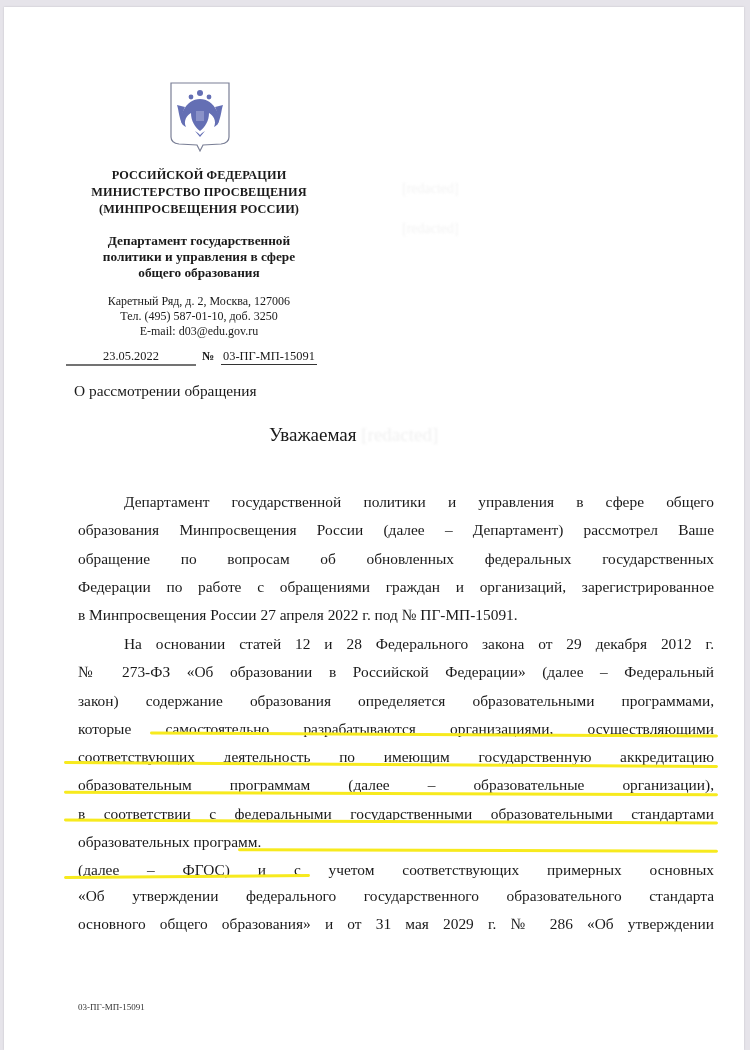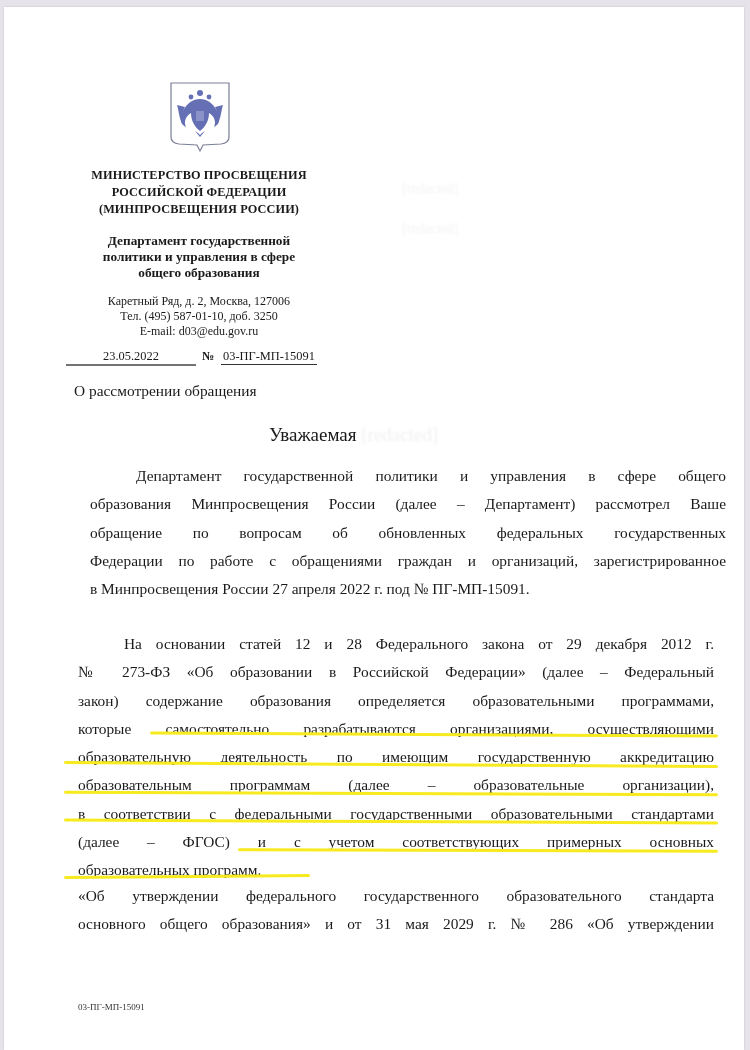--- a/index.html
+++ b/index.html
@@ -57,21 +57,21 @@
   .body-text {
     position: absolute; left: 74px; width: 636px; font-size: 15.4px; line-height: 28.3px;
     text-align: justify;
   }
   .body-text .line {
     display: block; height: 28.3px; white-space: nowrap;
     text-align: justify; text-align-last: justify;
   }
   .body-text .line.last { text-align-last: left; }
   .body-text .line.indent { padding-left: 46px; }
-  .p1 { top: 455px; margin-left: 12px; }
+  .p1 { top: 481px; }
   .p2 { top: 623px; }
   .p3 { top: 875px; }
   .hl {
     position: absolute; height: 3px; background: #f7ea1e; border-radius: 2px;
   }
   .footer-ref {
     position: absolute; left: 74px; top: 995px; font-size: 9px; color: #333;
   }
 </style>
 </head>
@@ -89,22 +89,22 @@
         <path d="M31 18 C24 18 18 22 14 30 C10 38 12 44 17 46 C14 40 18 34 22 32 C22 40 26 46 31 50 C36 46 40 40 40 32 C44 34 48 40 45 46 C50 44 52 38 48 30 C44 22 38 18 31 18 Z"></path>
         <path d="M8 24 C10 30 10 38 14 44 C12 36 14 30 16 26 Z"></path>
         <path d="M54 24 C52 30 52 38 48 44 C50 36 48 30 46 26 Z"></path>
         <path d="M26 50 L31 56 L36 50 L33 52 L31 54 L29 52 Z"></path>
       </g>
       <rect x="27" y="30" width="8" height="10" fill="#8a92c8"></rect>
     </svg>
   </div>
 
   <div class="org-block org-title">
+    <div>РОССИЙСКОЙ ФЕДЕРАЦИИ</div>
     <div>МИНИСТЕРСТВО ПРОСВЕЩЕНИЯ</div>
-    <div>РОССИЙСКОЙ ФЕДЕРАЦИИ</div>
     <div>(МИНПРОСВЕЩЕНИЯ РОССИИ)</div>
   </div>
 
   <div class="org-block dept-title">
     <div>Департамент государственной</div>
     <div>политики и управления в сфере</div>
     <div>общего образования</div>
   </div>
 
   <div class="org-block address">
@@ -135,25 +135,25 @@
     <span class="line">обращение по вопросам об обновленных федеральных государственных</span>
     <span class="line">Федерации по работе с обращениями граждан и организаций, зарегистрированное</span>
     <span class="line last">в Минпросвещения России 27 апреля 2022 г. под № ПГ-МП-15091.</span>
   </div>
 
   <div class="body-text p2">
     <span class="line indent">На основании статей 12 и 28 Федерального закона от 29 декабря 2012 г.</span>
     <span class="line">№ 273-ФЗ «Об образовании в Российской Федерации» (далее – Федеральный</span>
     <span class="line">закон) содержание образования определяется образовательными программами,</span>
     <span class="line">которые самостоятельно разрабатываются организациями, осуществляющими</span>
-    <span class="line">образовательную деятельность по имеющим государственную аккредитацию</span>
+    <span class="line">соответствующих деятельность по имеющим государственную аккредитацию</span>
     <span class="line">образовательным программам (далее – образовательные организации),</span>
     <span class="line">в соответствии с федеральными государственными образовательными стандартами</span>
+    <span class="line last">образовательных программ.</span>
     <span class="line">(далее – ФГОС) и с учетом соответствующих примерных основных</span>
-    <span class="line last">образовательных программ.</span>
   </div>
 
   <div class="hl" style="left:146px; top:726px; width:568px; transform:rotate(0.3deg);"></div>
   <div class="hl" style="left:60px;  top:756px; width:654px; transform:rotate(0.35deg);"></div>
   <div class="hl" style="left:60px;  top:785px; width:654px; transform:rotate(0.2deg);"></div>
   <div class="hl" style="left:60px;  top:813px; width:654px; transform:rotate(0.25deg);"></div>
   <div class="hl" style="left:234px; top:842px; width:480px; transform:rotate(0.2deg);"></div>
   <div class="hl" style="left:60px;  top:868px; width:246px; transform:rotate(-0.5deg);"></div>
 
   <div class="body-text p3">

